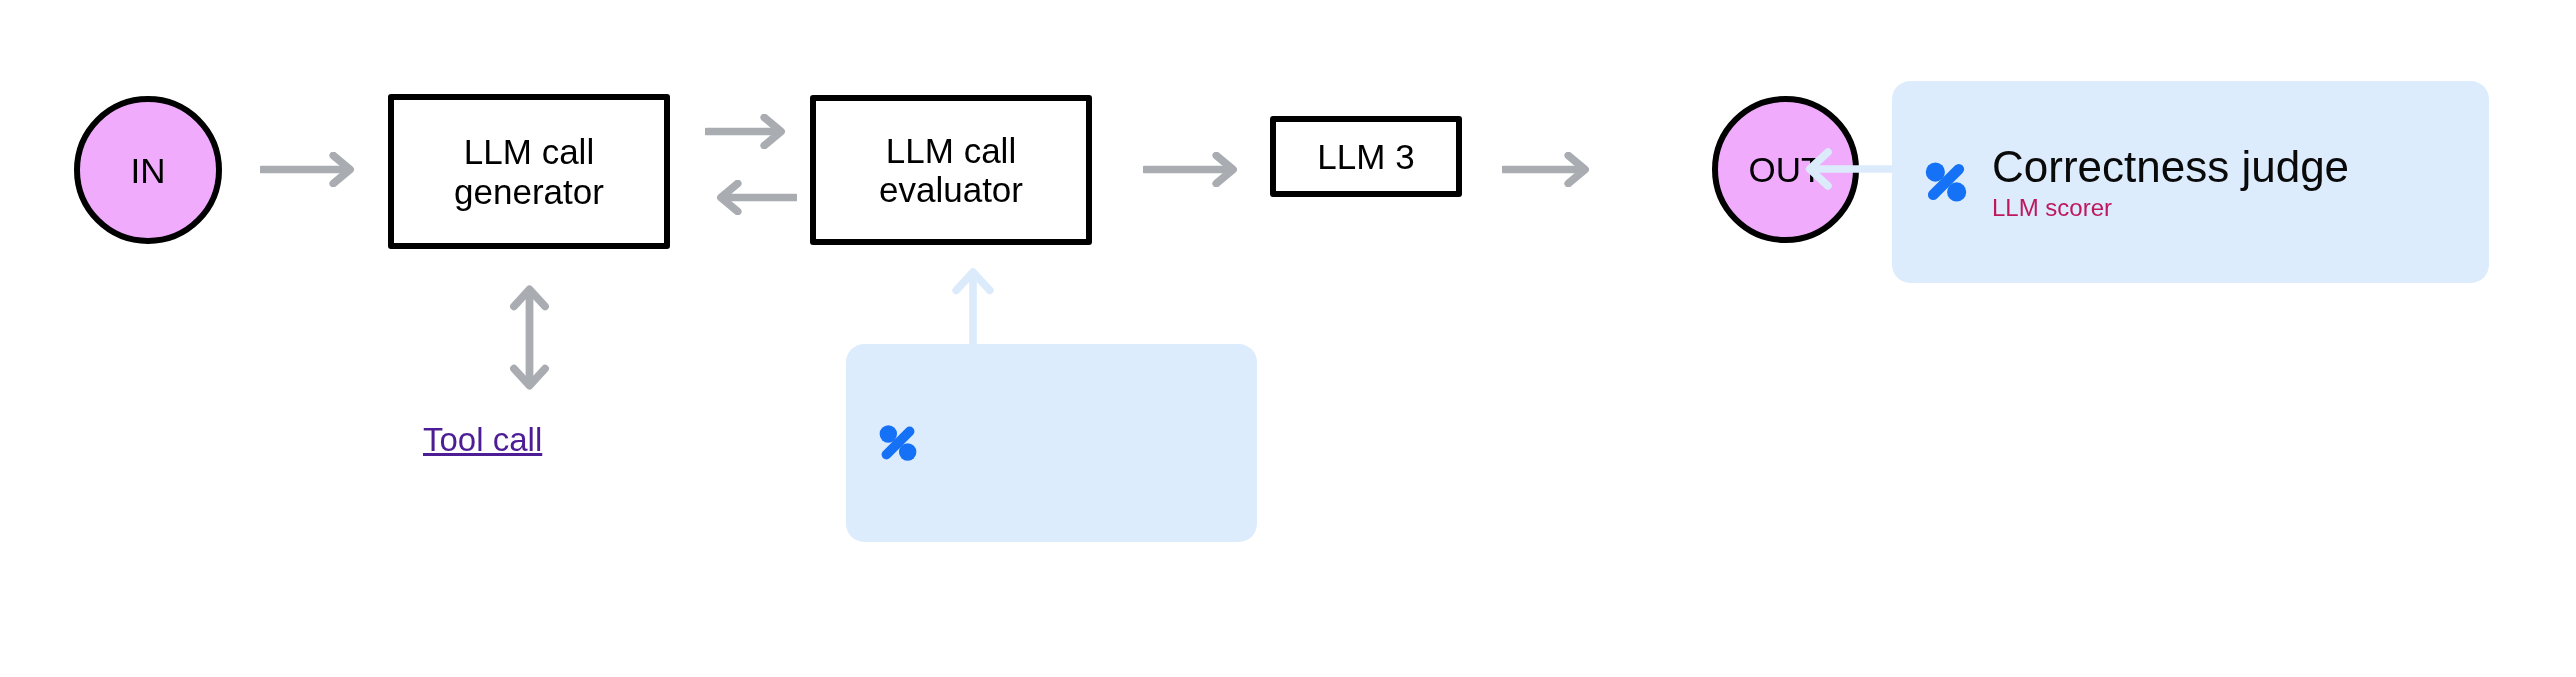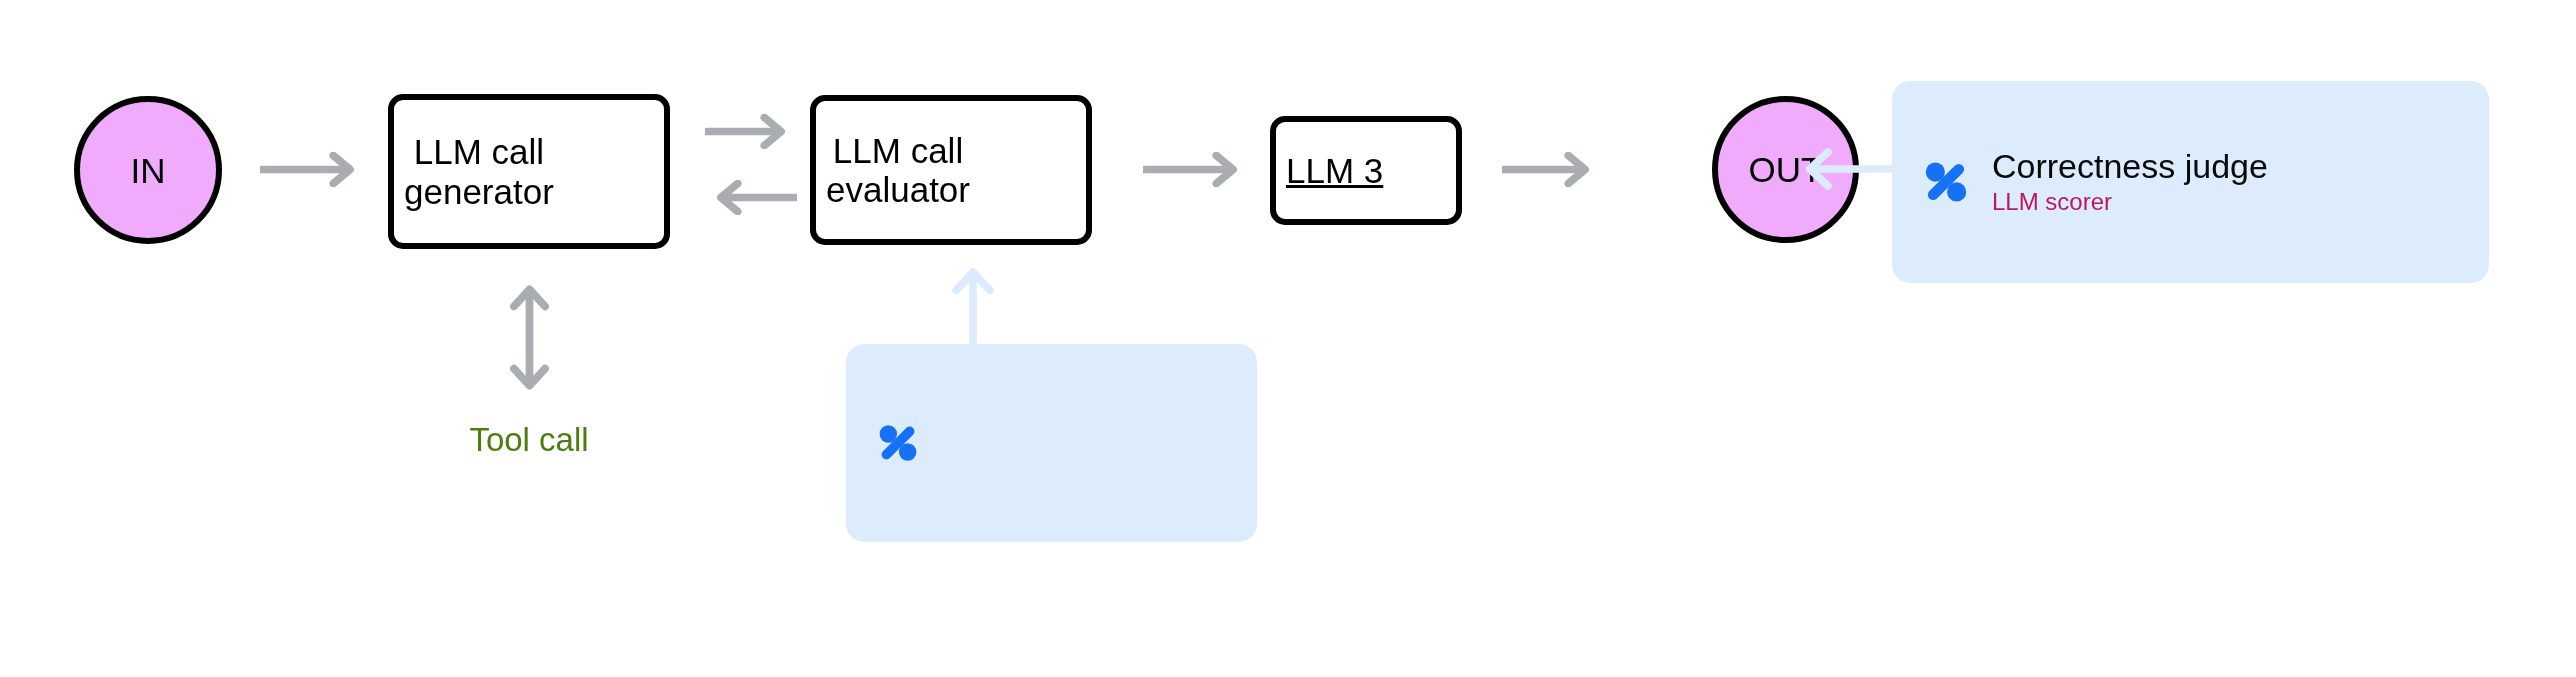--- a/index.html
+++ b/index.html
@@ -29,24 +29,25 @@
   }
   .terminal .label{
     font-size:35px;
     color:#000000;
     line-height:1;
     letter-spacing:0.1px;
   }
 
   .procbox{
     border:6.3px solid #000000;
-    border-radius:15px;
+    border-radius:3px;
     box-sizing:border-box;
     display:flex;
     align-items:center;
+    justify-content:center;
     background:#ffffff;
     text-align:center;
   }
   .procbox .label{
     font-size:35px;
     line-height:1.12;
     color:#000000;
     padding:0 10px;
   }
 
@@ -55,40 +56,41 @@
     background:#ddecfd;
     border-radius:18.3px;
     box-sizing:border-box;
     display:flex;
     align-items:center;
     gap:24px;
     padding:0 32px;
   }
   .scorer-text{display:flex;flex-direction:column;gap:4.2px;}
   .scorer-title{
-    font-size:34px;
+    font-size:44px;
     color:#0a0a0a;
     line-height:1.05;
     white-space:nowrap;
   }
   .scorer-sub{
     font-size:24px;
     color:#be185d;
     line-height:1.05;
     white-space:nowrap;
   }
   .scorer-icon{flex:0 0 auto;display:block;}
 
   
   .plain-label{
     font-size:33px;
-    color:#4d7c0f;
+    color:#4c1d95;
     line-height:1;
     white-space:nowrap;
-    text-align:center;
+    text-align:left;
+    text-decoration:underline;
   }
 
   .edge{display:block;}
 </style>
 </head>
 <body>
 
 <div id="canvas">
 
   <div class="abs terminal" style="left:74px;top:96px;width:148px;height:148px;">
@@ -129,21 +131,21 @@
       <span>LLM call</span><br>
       <span>evaluator</span>
     </span>
   </div>
 
   <svg class="abs edge" style="left:1143px;top:152px;" width="106" height="35" viewBox="0 0 150 50">
     <path d="M2 25 H126" stroke="#a9adb2" stroke-width="11" fill="none" stroke-linecap="round"></path>
     <path d="M104 5 L128 25 L104 45" stroke="#a9adb2" stroke-width="11" fill="none" stroke-linecap="round" stroke-linejoin="round"></path>
   </svg>
 
-  <div class="abs procbox" style="left:1270px;top:116px;width:192px;height:109px;text-decoration:underline;">
+  <div class="abs procbox" style="left:1270px;top:116px;width:192px;height:81px;">
     <span class="label">LLM 3</span>
   </div>
 
   <svg class="abs edge" style="left:1502px;top:152px;" width="99" height="35" viewBox="0 0 140 50">
     <path d="M2 25 H116" stroke="#a9adb2" stroke-width="11" fill="none" stroke-linecap="round"></path>
     <path d="M94 5 L118 25 L94 45" stroke="#a9adb2" stroke-width="11" fill="none" stroke-linecap="round" stroke-linejoin="round"></path>
   </svg>
 
   <div class="abs terminal" style="left:1712px;top:96px;width:147px;height:147px;">
     <span class="label">OUT</span>

